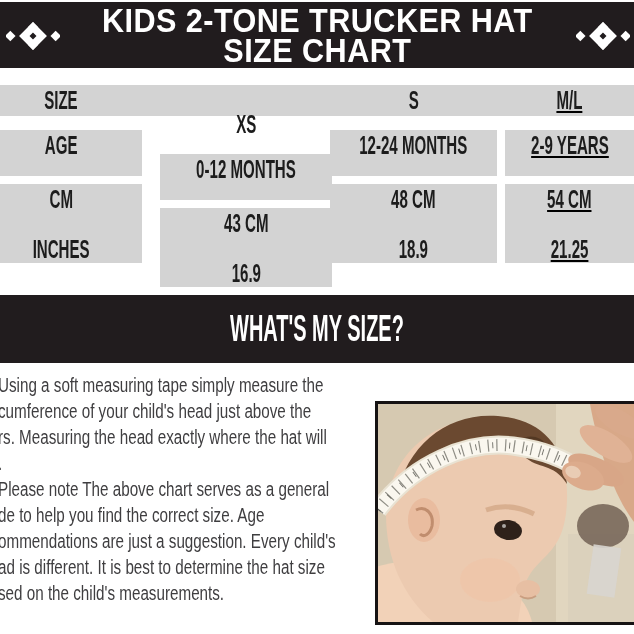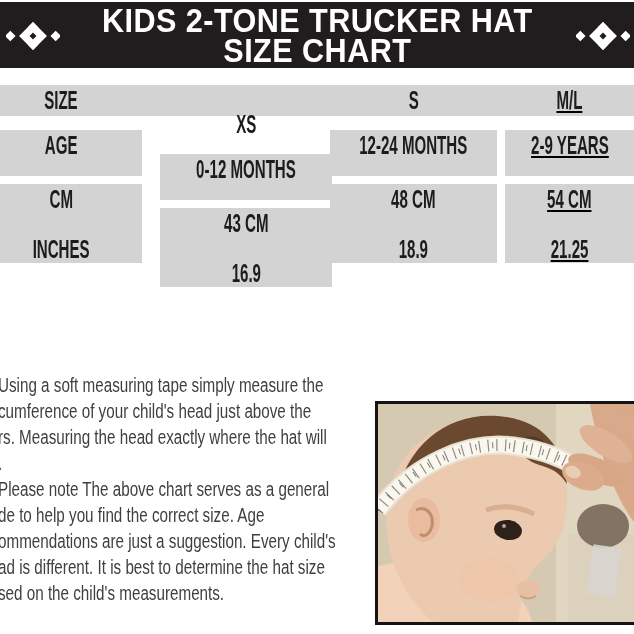--- a/index.html
+++ b/index.html
@@ -123,20 +123,23 @@
         <span class="ct">16.9</span>
       </div>
     <div class="cellbox gray r4 b3">
         <span class="ct">18.9</span>
       </div>
     <div class="cellbox gray r4 b4">
         <span class="ct">21.25</span>
       </div>
   </div>
 
+  <div class="banner">
+    <span class="t">WHAT'S MY SIZE?</span>
+  </div>
 
   <div class="instructions">
     <div class="iline">Using a soft measuring tape simply measure the</div>
     <div class="iline">cumference of your child's head just above the</div>
     <div class="iline">rs. Measuring the head exactly where the hat will</div>
     <div class="iline">.</div>
     <div class="iline">Please note The above chart serves as a general</div>
     <div class="iline">de to help you find the correct size. Age</div>
     <div class="iline">ommendations are just a suggestion. Every child's</div>
     <div class="iline">ad is different. It is best to determine the hat size</div>

